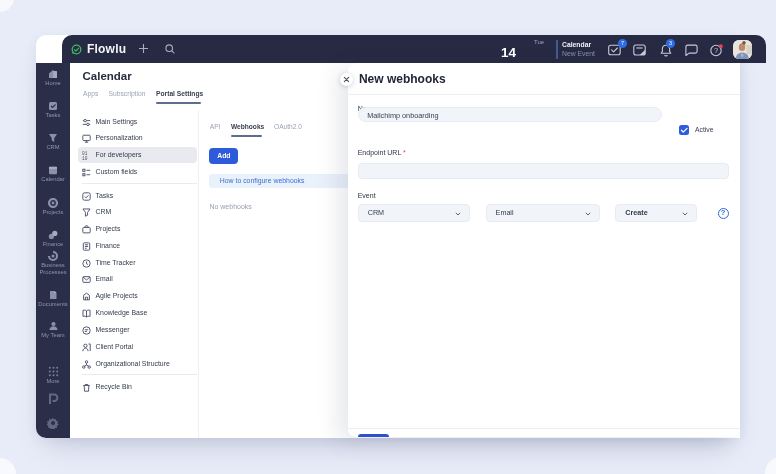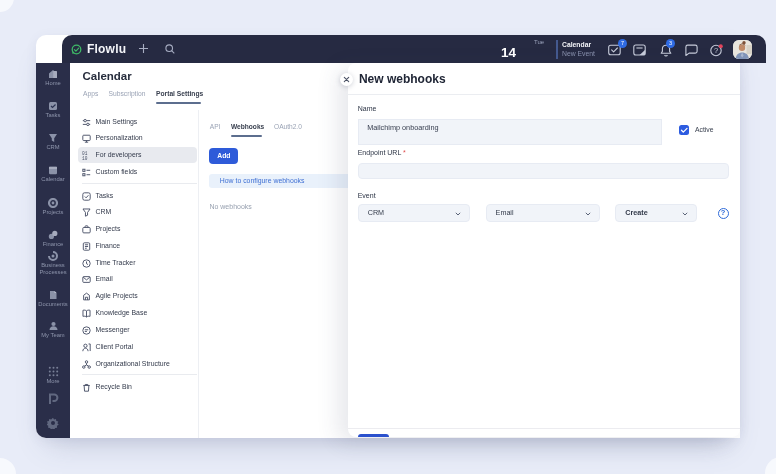--- a/index.html
+++ b/index.html
@@ -312,21 +312,21 @@
           <path fill="#616880" d="M6 0.8 l1 1.7 2-.4 .3 2 2 .4 -.9 1.8 1.3 1.5 -1.8 1 .2 2 -2 .1 -.8 1.9 -1.7-1.1 -1.7 1.1 -.8-1.9 -2-.1 .2-2 -1.8-1 1.3-1.5 -.9-1.8 2-.4 .3-2 2 .4 z"></path>
           <circle cx="6" cy="6" r="2" fill="#2a2e49"></circle>
         </svg>
       </div>
     </div>
     <div id="panel">
       <div class="abs" style="left:10.9px; top:9px; font-size:12px; font-weight:bold; color:#202636;">New webhooks</div>
       <div class="abs" style="left:0; top:31.3px; width:392px; height:1px; background:#ebedf1;"></div>
 
       <div class="abs" style="left:9.7px; top:42px; font-size:7px; color:#2c3445;">Name</div>
-      <div class="abs" style="left:9.7px; top:56px; width:304px; height:26px; background:#f1f4f9; border:1px solid #e7ebf3; border-radius:0;">
+      <div class="abs" style="left:9.7px; top:44px; width:304px; height:15px; background:#f1f4f9; border:1px solid #e7ebf3; border-radius:8px;">
         <div style="margin-left:8.5px; font-size:7.3px; line-height:15px; color:#3a4152;">Mailchimp onboarding</div>
       </div>
       <div class="abs" style="left:330.9px; top:61.6px; width:10.5px; height:10.5px; background:#2d5ce0; border-radius:2.5px;">
         <svg style="display:block" width="10.5" height="10.5" viewBox="0 0 10.5 10.5">
           <path d="M2.5 5.3 L4.3 7.1 L8 3.4" stroke="#fff" stroke-width="1.3" fill="none" stroke-linecap="round" stroke-linejoin="round"></path>
         </svg>
       </div>
       <div class="abs" style="left:347px; top:63px; font-size:6.8px; color:#39404f;">Active</div>
 
       <div class="abs" style="left:9.7px; top:86px; font-size:7px; color:#2c3445;">Endpoint URL <span style="color:#e04f4f;">*</span></div>

